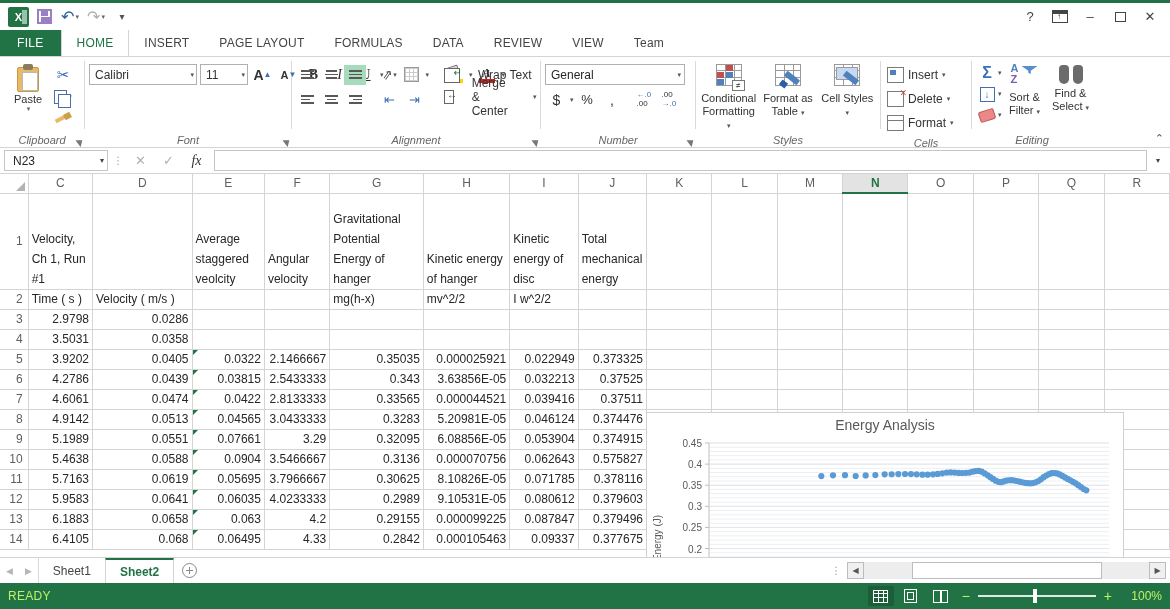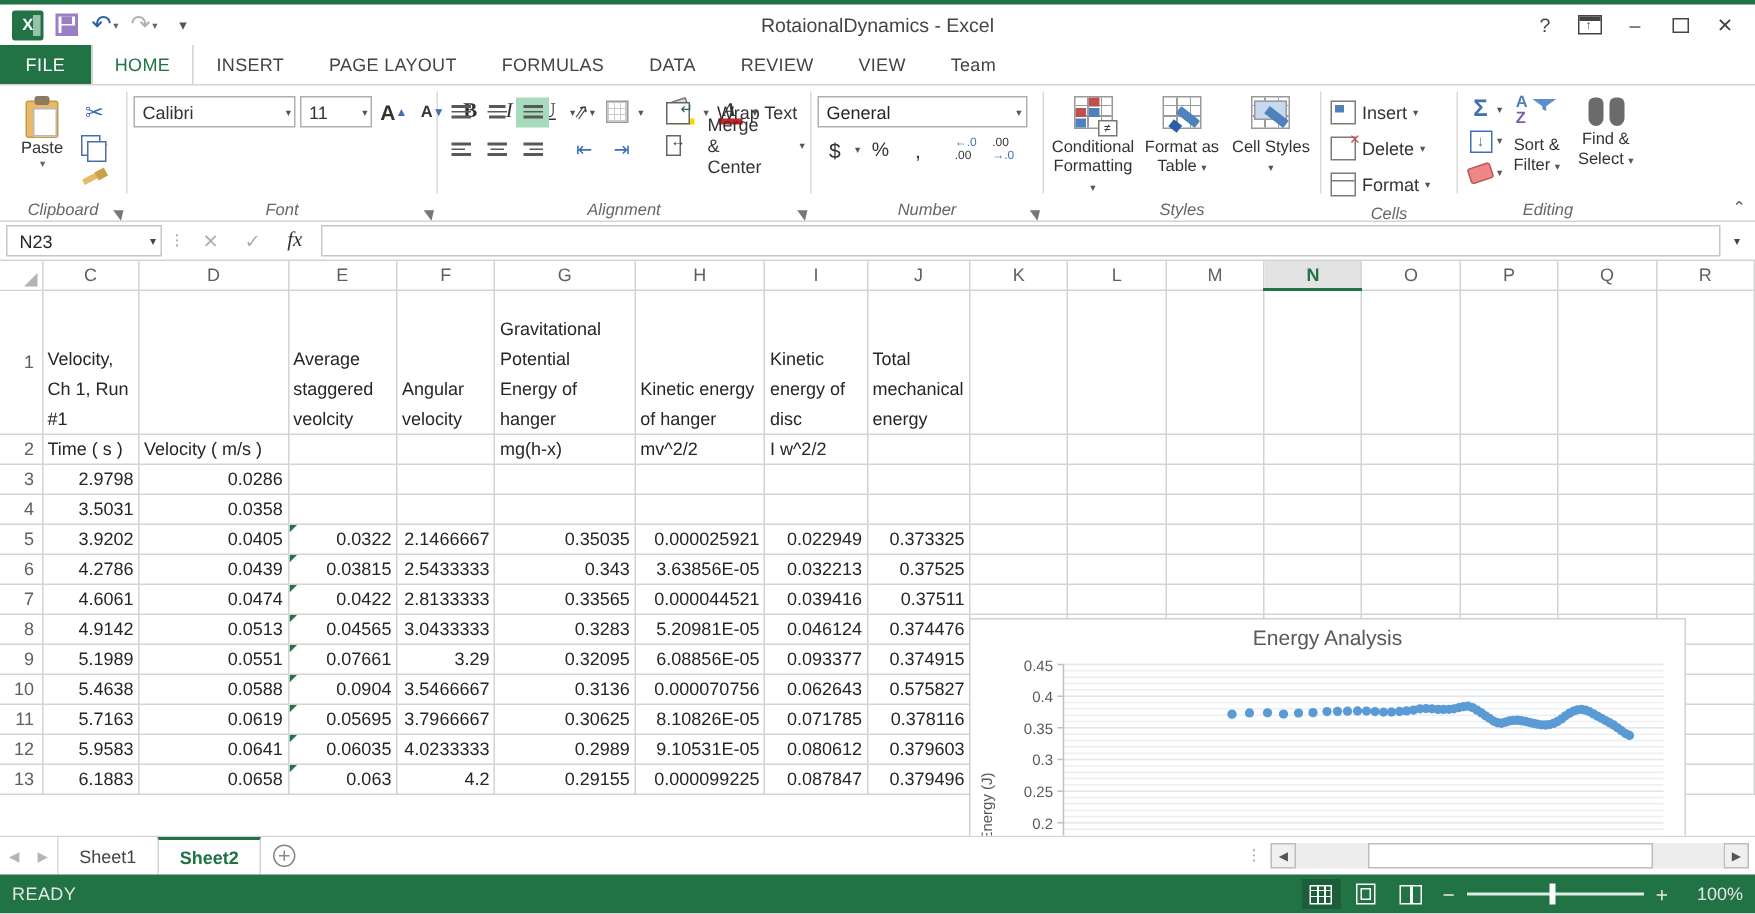--- a/index.html
+++ b/index.html
@@ -240,21 +240,21 @@
   .plus-circ::before { left: 3px; top: 6px; width: 7px; height: 1.3px; }
   .plus-circ::after { left: 6px; top: 3px; width: 1.3px; height: 7px; }
   .hsb { margin-left: auto; display: flex; align-items: center; gap: 0; padding-right: 4px; }
   .hsb-dots { font-size: 10px; color: #999; line-height: 7px; padding: 0 6px; }
   .sb-arrow { width: 17px; height: 17px; border: 1px solid #bdbdbd; background: #f0f0f0;
               display: flex; align-items: center; justify-content: center; font-size: 8px; color: #555; }
   .sb-track { width: 285px; height: 17px; background: #ededed; position: relative; }
   .sb-thumb { position: absolute; left: 48px; top: 0; width: 190px; height: 17px; background: #fff; border: 1px solid #bdbdbd; }
 
   
-  .statusbar { height: 26px; background: #217346; display: flex; align-items: center; color: #e5e5e5;
+  .statusbar { height: 26px; background: #217346; display: flex; align-items: center; color: #bef264;
                font-size: 12px; padding: 0 8px; }
   .ready { letter-spacing: .3px; }
   .st-right { margin-left: auto; display: flex; align-items: center; gap: 4px; }
   .viewbtn { width: 26px; height: 20px; display: flex; align-items: center; justify-content: center; }
   .viewbtn.active { background: #1b5e39; }
   .vb-grid { width: 15px; height: 13px; border: 1.4px solid #fff;
              background-image: linear-gradient(90deg, transparent 4px, #fff 4px 5px, transparent 5px 9px, #fff 9px 10px, transparent 10px),
                                linear-gradient(0deg, transparent 4px, #fff 4px 5px, transparent 5px 8px, #fff 8px 9px, transparent 9px); }
   .vb-page { width: 13px; height: 14px; border: 1.4px solid #fff; position: relative; }
   .vb-page::after { content: ""; position: absolute; left: 2px; top: 2px; right: 2px; bottom: 2px;
@@ -286,23 +286,20 @@
           <span class="undo-ic">↶</span>
           <span class="mini-caret">▾</span>
         </div>
       <div class="qat-btn">
           <span class="redo-ic">↷</span>
           <span class="mini-caret">▾</span>
         </div>
       <div class="qat-btn">
           <span class="qat-more">▾</span>
         </div>
-    </div>
-    <div class="wintitle">
-      <span class="wintitle-inner">RotaionalDynamics - Excel</span>
     </div>
     <div class="win-ctrls">
       <div class="win-btn">?</div>
       <div class="win-btn">
           <div class="ribopt"></div>
         </div>
       <div class="win-btn">–</div>
       <div class="win-btn">
           <div class="maxbox"></div>
         </div>
@@ -811,21 +808,21 @@
             <td class="cell"></td>
           </tr>
           <tr>
             <th class="rowh">9</th>
             <td class="cell num">5.1989</td>
             <td class="cell num">0.0551</td>
             <td class="cell num errflag">0.07661</td>
             <td class="cell num">3.29</td>
             <td class="cell num">0.32095</td>
             <td class="cell num">6.08856E-05</td>
-            <td class="cell num">0.093377</td>
+            <td class="cell num">0.053904</td>
             <td class="cell num">0.374915</td>
             <td class="cell"></td>
             <td class="cell"></td>
             <td class="cell"></td>
             <td class="cell"></td>
             <td class="cell"></td>
             <td class="cell"></td>
             <td class="cell"></td>
             <td class="cell"></td>
           </tr>
@@ -889,20 +886,39 @@
           <tr>
             <th class="rowh">13</th>
             <td class="cell num">6.1883</td>
             <td class="cell num">0.0658</td>
             <td class="cell num errflag">0.063</td>
             <td class="cell num">4.2</td>
             <td class="cell num">0.29155</td>
             <td class="cell num">0.000099225</td>
             <td class="cell num">0.087847</td>
             <td class="cell num">0.379496</td>
+            <td class="cell"></td>
+            <td class="cell"></td>
+            <td class="cell"></td>
+            <td class="cell"></td>
+            <td class="cell"></td>
+            <td class="cell"></td>
+            <td class="cell"></td>
+            <td class="cell"></td>
+          </tr>
+          <tr>
+            <th class="rowh">14</th>
+            <td class="cell num">6.4105</td>
+            <td class="cell num">0.068</td>
+            <td class="cell num errflag">0.06495</td>
+            <td class="cell num">4.33</td>
+            <td class="cell num">0.2842</td>
+            <td class="cell num">0.000105463</td>
+            <td class="cell num">0.09337</td>
+            <td class="cell num">0.377675</td>
             <td class="cell"></td>
             <td class="cell"></td>
             <td class="cell"></td>
             <td class="cell"></td>
             <td class="cell"></td>
             <td class="cell"></td>
             <td class="cell"></td>
             <td class="cell"></td>
           </tr>
         </tbody>

